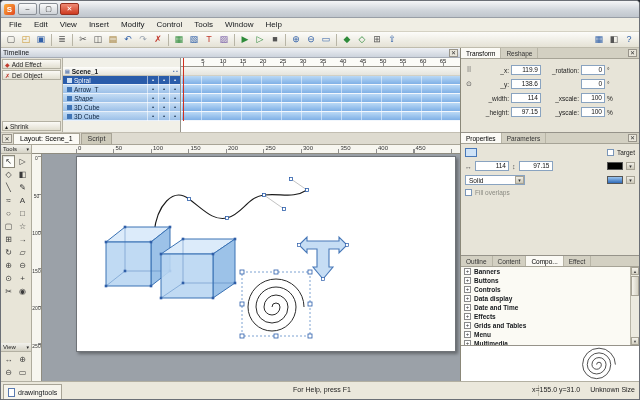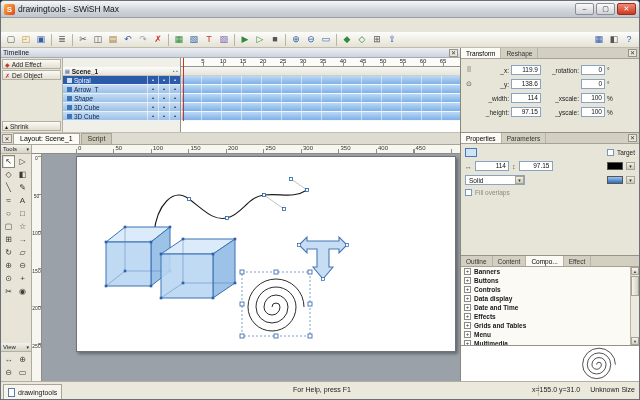--- a/index.html
+++ b/index.html
@@ -126,28 +126,38 @@
 .sb-div{position:absolute;right:100px;top:3px;bottom:3px;width:1px;background:#c2bfb0;}
 .sb-coords{position:absolute;right:4px;top:4px;font-size:7px;color:#222;display:flex;gap:10px;}
 </style>
 </head>
 <body>
 
 <div class="window">
 
   <div class="titlebar">
     <div class="app-icon">S</div>
-    <span class="title">drawingtools - SWiSH Max</span>
     <div class="win-btns">
       <div class="wbtn">–</div>
       <div class="wbtn">▢</div>
       <div class="wbtn close">✕</div>
     </div>
   </div>
 
+  <div class="menubar">
+      <span class="menu-item">File</span>
+      <span class="menu-item">Edit</span>
+      <span class="menu-item">View</span>
+      <span class="menu-item">Insert</span>
+      <span class="menu-item">Modify</span>
+      <span class="menu-item">Control</span>
+      <span class="menu-item">Tools</span>
+      <span class="menu-item">Window</span>
+      <span class="menu-item">Help</span>
+    </div>
   <div class="toolbar">
       <span class="tbtn" style="color: rgb(85, 85, 85);">▢</span>
       <span class="tbtn" style="color: rgb(201, 149, 44);">◰</span>
       <span class="tbtn" style="color: rgb(47, 95, 168);">▣</span>
       <span class="tsep"></span>
       <span class="tbtn" style="color: rgb(85, 85, 85);">≣</span>
       <span class="tsep"></span>
       <span class="tbtn" style="color: rgb(85, 85, 85);">✂</span>
       <span class="tbtn" style="color: rgb(85, 85, 85);">◫</span>
       <span class="tbtn" style="color: rgb(160, 122, 48);">▤</span>

